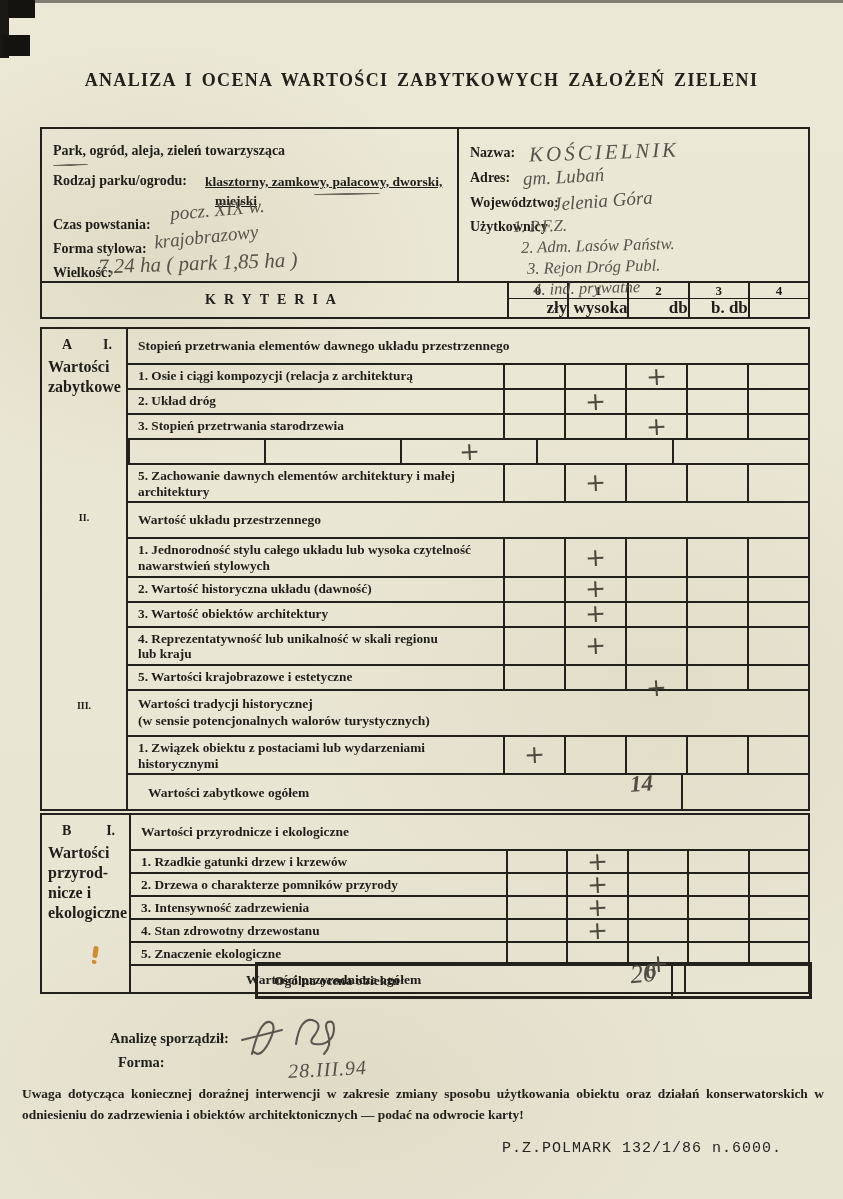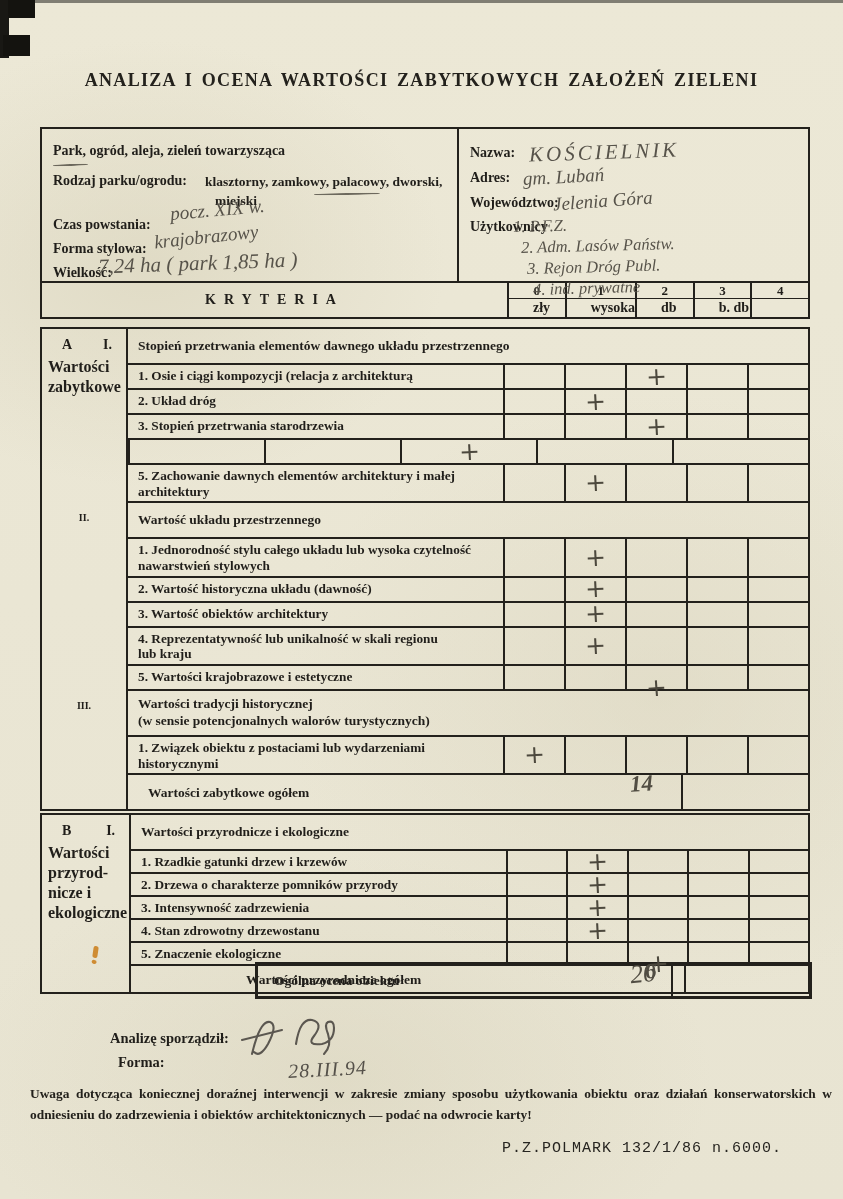--- a/index.html
+++ b/index.html
@@ -24,37 +24,37 @@
   .title{
     position:absolute; left:0; top:70px; width:100%; text-align:center;
     font-size:18px; font-weight:700; letter-spacing:1.3px; word-spacing:3px; color:#23211c;
   }
 
   
   .info-box{position:absolute;left:40px;top:127px;width:770px;height:156px;border:2.5px solid #23211c;display:flex;box-sizing:border-box;}
   .info-left{position:relative;width:415px;box-sizing:border-box;}
   .info-right{position:relative;flex:1;border-left:2px solid #23211c;box-sizing:border-box;}
   .flabel{position:absolute;font-weight:700;font-size:14px;white-space:nowrap;}
-  .fstatic{position:absolute;font-weight:700;font-size:13.5px;white-space:nowrap;}
+  .fstatic{position:absolute;font-weight:700;font-size:13.5px;white-space:nowrap;text-decoration:underline;}
 
   .hw{font-family:"Liberation Serif", serif;font-style:italic;color:#57534a;white-space:nowrap;}
   .hw-abs{position:absolute;z-index:5;}
   .pencil-line{position:absolute;border-top:2.5px solid rgba(78,74,64,.8);border-radius:40%;z-index:4;}
 
   .uz-list div{font-size:16.5px;line-height:21px;transform:rotate(-1.5deg);}
   .uz-list div:nth-child(2){margin-left:8px;}
   .uz-list div:nth-child(3){margin-left:14px;}
   .uz-list div:nth-child(4){margin-left:20px;}
 
   
   .kband{position:absolute;left:40px;top:283px;width:770px;height:36px;border:2.5px solid #23211c;border-top:none;display:flex;box-sizing:border-box;}
   .k-title{width:465px;box-sizing:border-box;display:flex;align-items:center;justify-content:center;font-weight:700;font-size:14px;letter-spacing:8px;}
   .k-col{flex:1;border-left:2px solid #23211c;display:flex;flex-direction:column;box-sizing:border-box;}
   .k-num{height:15px;border-bottom:1.5px solid #23211c;text-align:center;font-weight:700;font-size:13px;line-height:15px;}
-  .k-lab{flex:1;text-align:left;font-weight:700;font-size:14px;line-height:17px;margin-left:24px;}
+  .k-lab{flex:1;text-align:right;font-weight:700;font-size:17px;line-height:17px;}
 
   
   .main-table{position:absolute;left:40px;top:327px;width:770px;}
   .block{display:flex;border:2.5px solid #23211c;box-sizing:border-box;background:transparent;}
   .block-b{margin-top:2px;}
   .side-col{flex:0 0 86px;border-right:2px solid #23211c;position:relative;box-sizing:border-box;}
   .side-code-row{display:flex;justify-content:space-between;padding:8px 14px 0 20px;font-weight:700;font-size:14px;}
   .side-label{padding:4px 2px 0 6px;font-weight:700;font-size:16px;line-height:1.25;white-space:pre-line;}
   .rows-col{flex:1;}
   .t-row{display:flex;border-bottom:2px solid #23211c;position:relative;box-sizing:border-box;}
@@ -79,21 +79,21 @@
   
   .final-box{position:absolute;left:255px;top:962px;width:557px;height:37px;border:3px solid #23211c;box-sizing:border-box;display:flex;align-items:center;}
   .final-label{font-weight:700;font-size:13.5px;padding-left:16px;flex:0 0 413px;box-sizing:border-box;}
   .final-div{width:0;height:100%;border-left:2px solid #23211c;}
   .final-value{position:absolute;left:372px;top:-6px;font-size:26px;transform:rotate(-6deg);color:#514d43;}
 
   
   .b-label{position:absolute;font-weight:700;font-size:14.5px;}
   .sig-svg{position:absolute;left:230px;top:1010px;}
   .date-hw{position:absolute;left:288px;top:1058px;font-size:20px;letter-spacing:1px;transform:rotate(-3deg);color:#55514a;}
-  .uwaga{position:absolute;left:22px;top:1084px;width:802px;font-weight:700;font-size:13.4px;line-height:1.55;text-align:justify;color:#23211c;margin-left:8px;}
+  .uwaga{position:absolute;left:22px;top:1084px;width:802px;font-weight:700;font-size:13.4px;line-height:1.55;text-align:justify;color:#23211c;}
   .imprint{position:absolute;left:502px;top:1140px;font-family:"Liberation Mono", monospace;font-size:15px;letter-spacing:1px;color:#262420;}
 </style>
 </head>
 <body>
 
 <div class="page">
 
   <div class="scan-top"></div>
   <div class="scan-left"></div>
   <div class="scan-tab1"></div>

